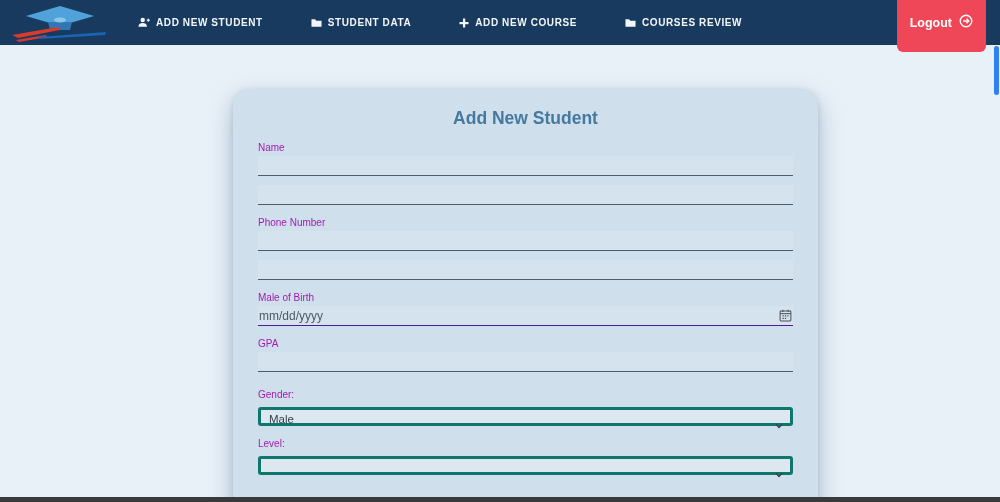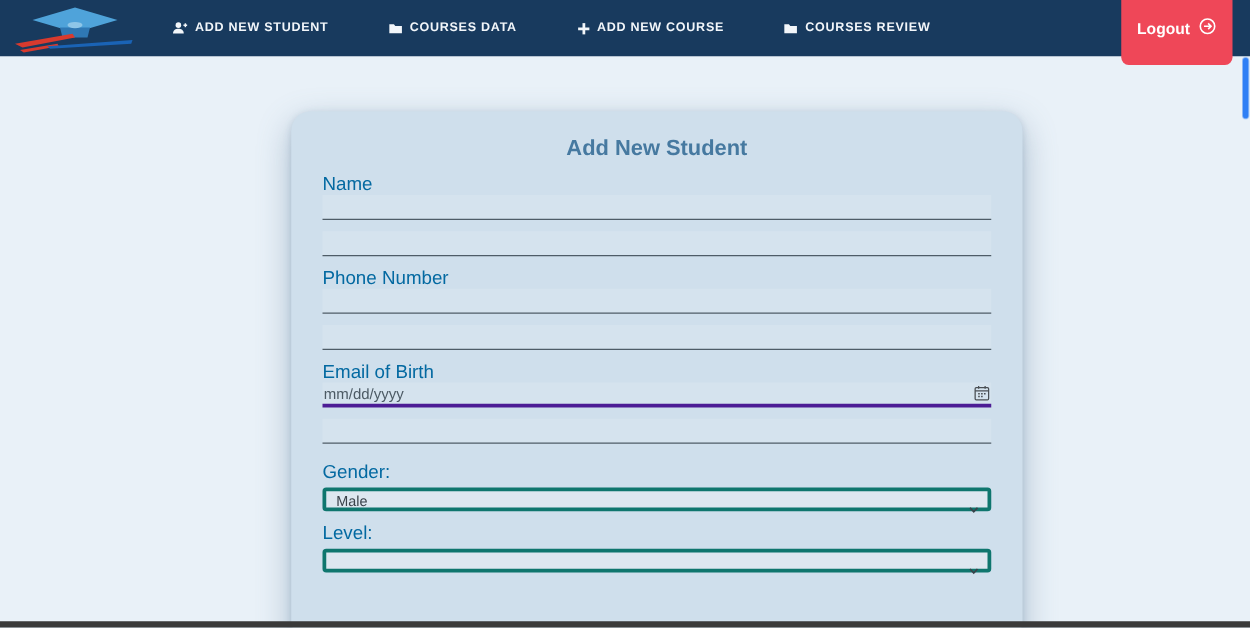--- a/index.html
+++ b/index.html
@@ -42,32 +42,32 @@
     padding:16px 25px 0 25px;
   }
   .card-title {
     text-align:center; color:#4679a0;
     font-size:17.5px; font-weight:bold; line-height:26px;
     margin-bottom:8px;
   }
 
   .group { margin-bottom:9px; }
   .group label {
-    display:block; font-size:15px; line-height:17px; color:#0369a1;
+    display:block; font-size:10px; line-height:17px; color:#a21caf;
   }
   .line-input {
     display:block; width:100%; height:20px;
     background:rgba(255,255,255,.14);
     border:none; border-bottom:1px solid #4e5c67;
     font-family:"Liberation Sans",sans-serif; font-size:13px; color:#2f3a42;
     border-radius:0; outline:none; padding:0 1px;
   }
   .date-row {
     display:flex; align-items:center; height:20px;
-    border-bottom:3px solid #4c1d95; background:rgba(255,255,255,.14);
+    border-bottom:1px solid #4c1d95; background:rgba(255,255,255,.14);
   }
   .date-row input {
     flex:1; border:none; background:transparent; outline:none;
     font-family:"Liberation Sans",sans-serif; font-size:12px; color:#4c5a64; height:18px; padding:0 1px;
   }
   .date-row input::placeholder { color:#4c5a64; opacity:1; }
   .cal-btn { width:15px; height:15px; cursor:pointer; display:flex; align-items:center; justify-content:center; }
 
   .select-group.gender { margin-top:14px; }
   .select-box {
@@ -116,21 +116,21 @@
       </span>
       <span>ADD NEW STUDENT</span>
     </div>
 
     <div class="nav-item">
       <span>
         <svg width="11" height="10" viewBox="0 0 12 10" fill="#f2f6fa">
           <path d="M0.5 1 h4 l1.2 1.6 h5.8 v6.4 h-11 Z"></path>
         </svg>
       </span>
-      <span>COURSES DATA</span>
+      <span>STUDENT DATA</span>
     </div>
 
     <div class="nav-item">
       <span>
         <svg width="10" height="10" viewBox="0 0 10 10" fill="#f2f6fa">
           <rect x="4" y="0.5" width="2.2" height="9"></rect>
           <rect x="0.5" y="4" width="9" height="2.2"></rect>
         </svg>
       </span>
       <span>ADD NEW COURSE</span>
@@ -173,35 +173,36 @@
     <div class="group">
       <label>Phone Number</label>
       <input class="line-input" type="text" style="">
     </div>
 
     <div class="group">
       <input class="line-input" type="text" style="">
     </div>
 
     <div class="group">
-      <label>Email of Birth</label>
+      <label>Male of Birth</label>
       <div class="date-row">
         <input type="text" placeholder="mm/dd/yyyy" style="">
         <span class="cal-btn">
           <svg width="13" height="13" viewBox="0 0 14 14" fill="none" stroke="#4a4f54" stroke-width="1.1">
             <rect x="1.2" y="2.2" width="11.6" height="10.6" rx="1"></rect>
             <path d="M1.2 5 H12.8"></path>
             <path d="M4.2 0.8 V3.2 M9.8 0.8 V3.2"></path>
             <path d="M3.8 7.5 h1.4 M6.3 7.5 h1.4 M8.8 7.5 h1.4 M3.8 10 h1.4 M6.3 10 h1.4" stroke-width="1.3"></path>
           </svg>
         </span>
       </div>
     </div>
 
     <div class="group">
+      <label>GPA</label>
       <input class="line-input" type="text" style="">
     </div>
 
     <div class="group select-group gender">
       <label>Gender:</label>
       <div class="select-box">
         <span>Male</span>
         <span class="chev">
           <svg width="8" height="6" viewBox="0 0 8 6" fill="none" stroke="#3a424a" stroke-width="1.4">
             <path d="M1 1.2 L4 4.4 L7 1.2"></path>

